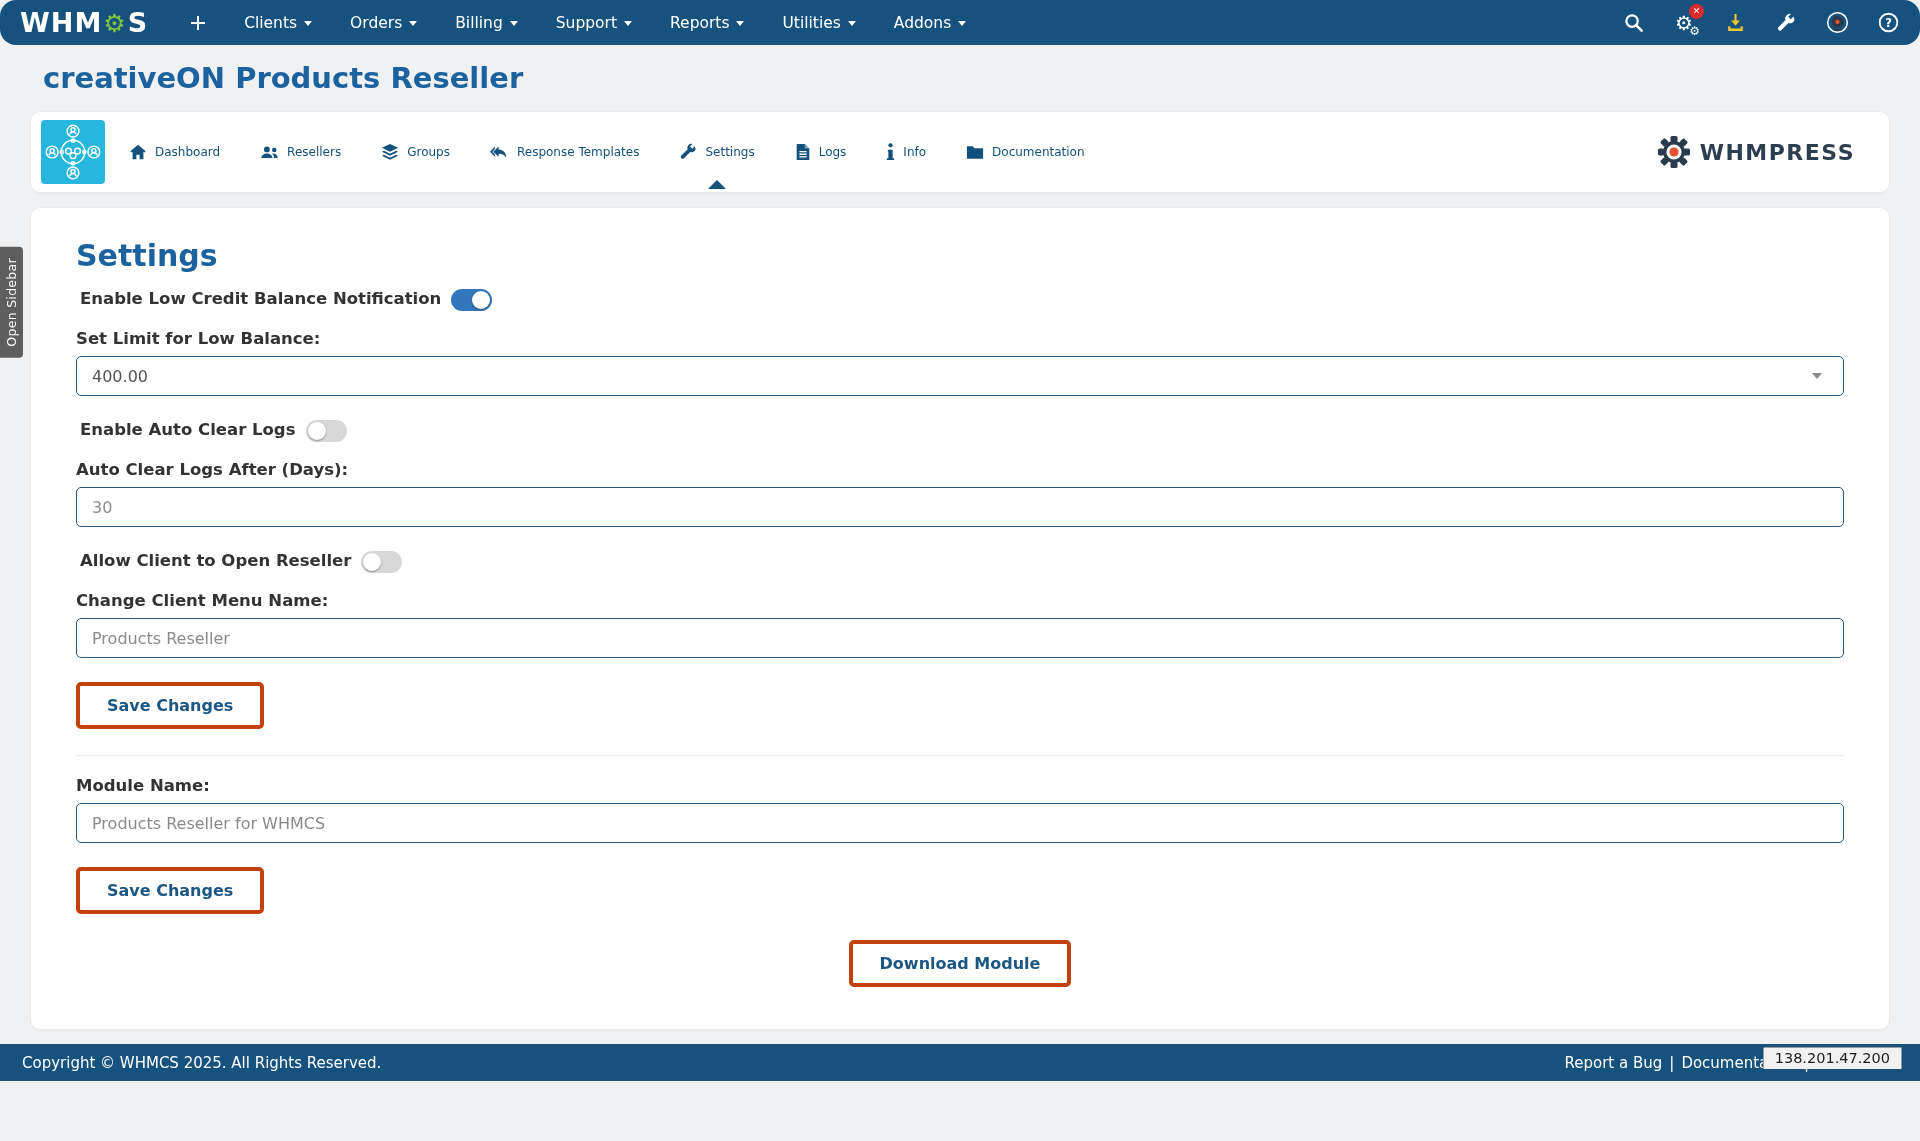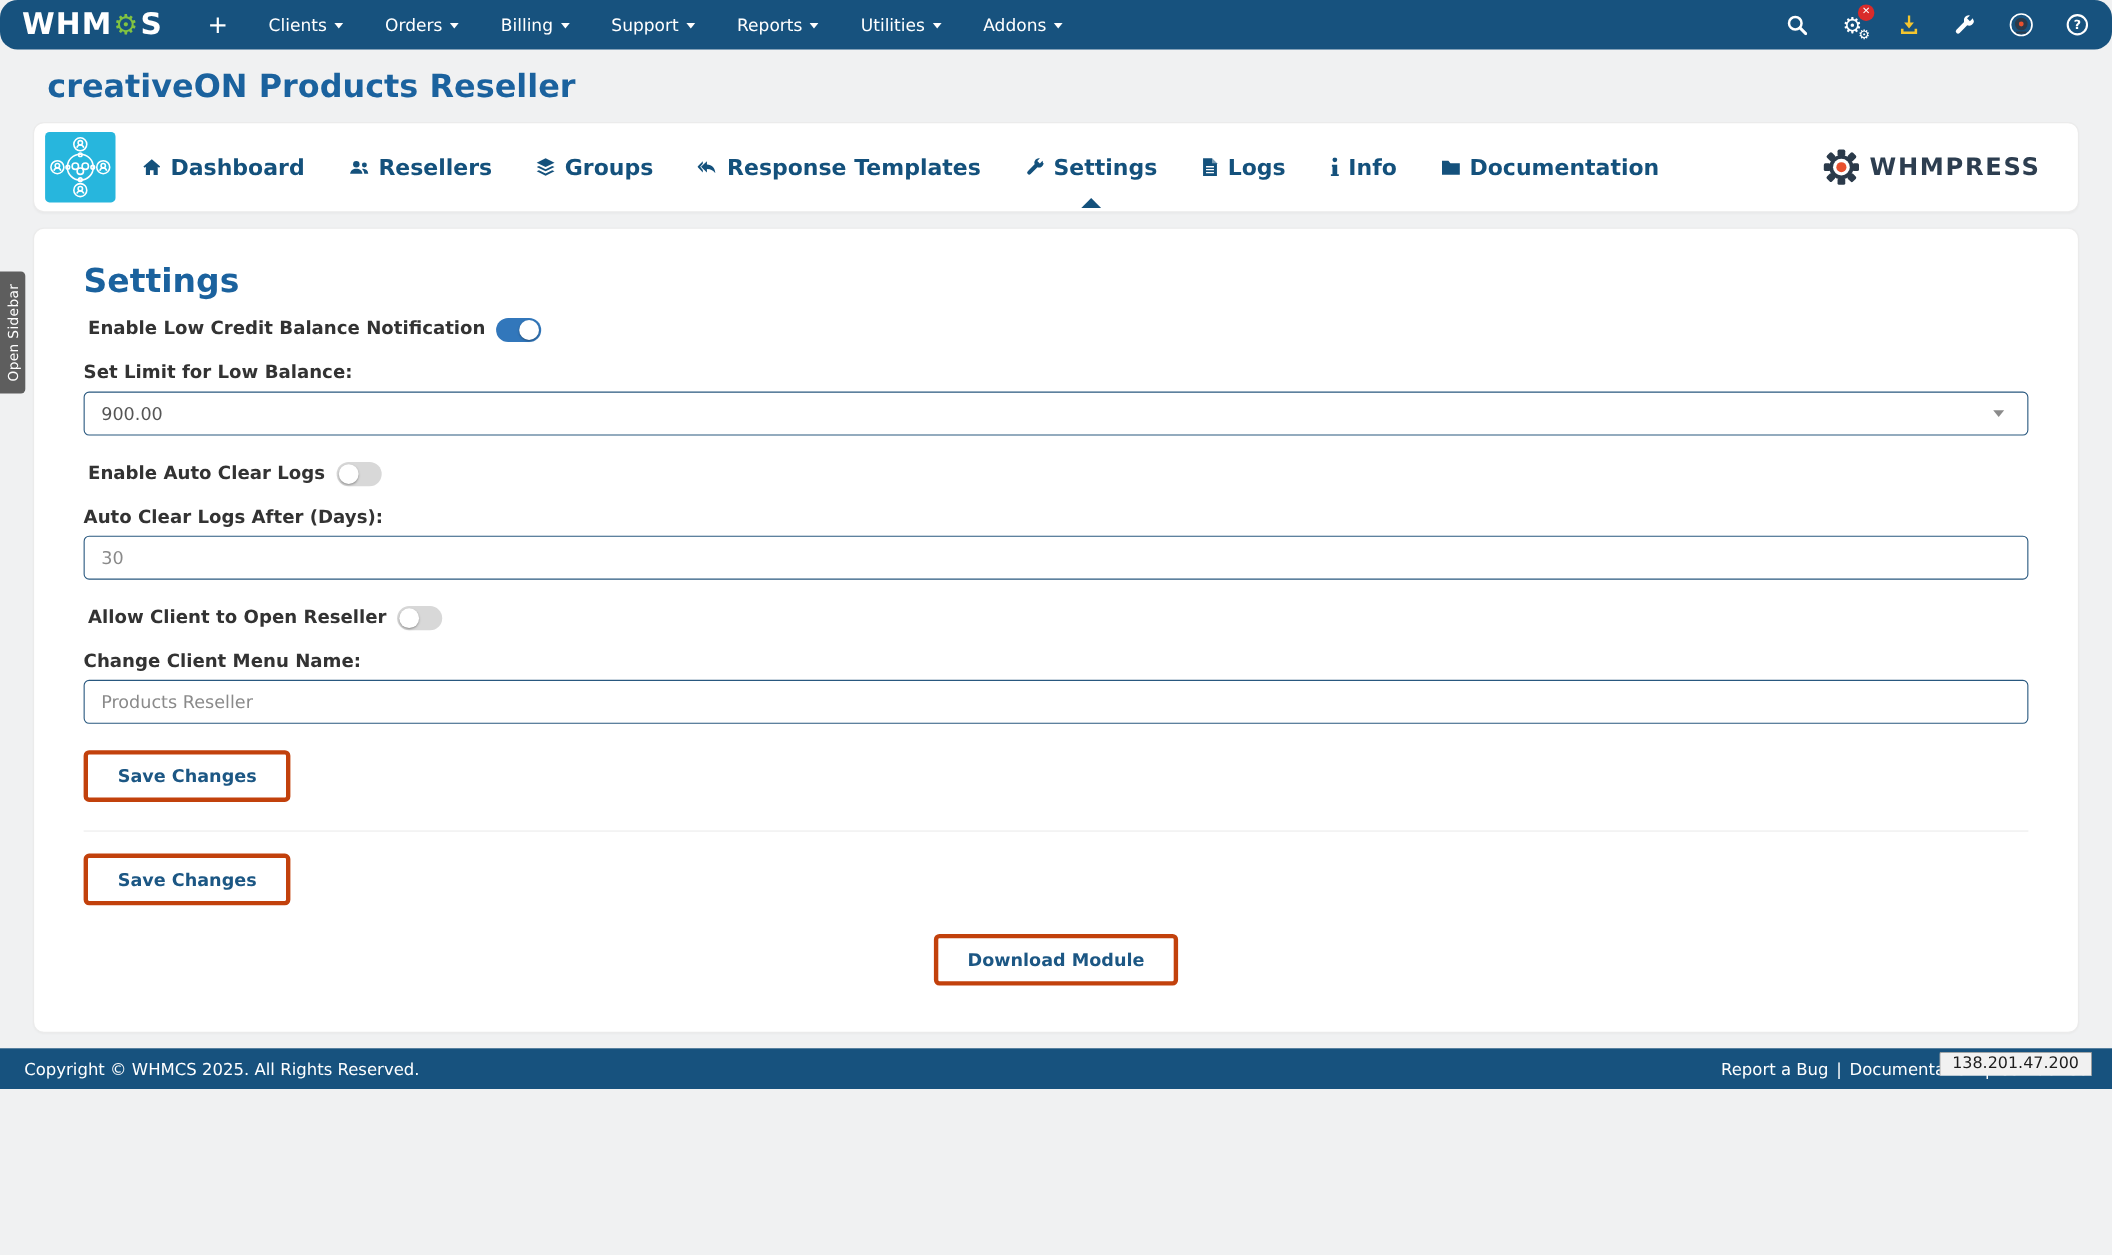--- a/index.html
+++ b/index.html
@@ -57,21 +57,21 @@
 
   
   .tabbar { height:82px; display:flex; align-items:center; padding:0 20px 0 10px; }
   .module-logo {
     width:64px; height:64px; background:#27b6dd; border-radius:4px; flex:0 0 auto;
     display:flex; align-items:center; justify-content:center;
   }
   .tabs { display:flex; align-items:center; gap:40px; margin-left:24px; }
   .tab {
     position:relative; display:flex; align-items:center; gap:8px;
-    color:#14517c; font-weight:bold; font-size:20px; cursor:pointer; height:82px;
+    color:#14517c; font-weight:normal; font-size:12px; cursor:pointer; height:82px;
     text-decoration:none;
   }
   .tab svg { flex:0 0 auto; }
   .tab.active::after {
     content:""; position:absolute; bottom:4px; left:50%; transform:translateX(-50%);
     width:0; height:0; border-left:9px solid transparent; border-right:9px solid transparent;
     border-bottom:9px solid #14517c;
   }
   .whmpress { margin-left:auto; display:flex; align-items:center; gap:9px; padding-right:14px; }
   .whmpress-text { font-size:22px; font-weight:bold; color:#2d3e50; letter-spacing:1.5px; }
@@ -336,21 +336,21 @@
     <div class="toggle-row">
       <span>Enable Low Credit Balance Notification</span>
       <span class="switch on">
           <span class="knob"></span>
         </span>
     </div>
 
     <div class="field">
       <span class="field-label">Set Limit for Low Balance:</span>
       <div class="select-box">
-        <span>900.00</span>
+        <span>400.00</span>
         <span class="select-caret"></span>
       </div>
     </div>
 
     <div class="toggle-row later">
       <span>Enable Auto Clear Logs</span>
       <span class="switch">
           <span class="knob"></span>
         </span>
     </div>
@@ -370,20 +370,24 @@
     <div class="field">
       <span class="field-label">Change Client Menu Name:</span>
       <input class="text-input" type="text" value="Products Reseller" style="">
     </div>
 
     <button class="btn">Save Changes</button>
 
     <hr class="divider">
 
 
+    <div class="field">
+      <span class="field-label">Module Name:</span>
+      <input class="text-input" type="text" value="Products Reseller for WHMCS" style="">
+    </div>
 
     <button class="btn">Save Changes</button>
 
     <div class="download-wrap">
       <button class="btn">Download Module</button>
     </div>
   </div>
 </div>
 
 <div class="footer">

